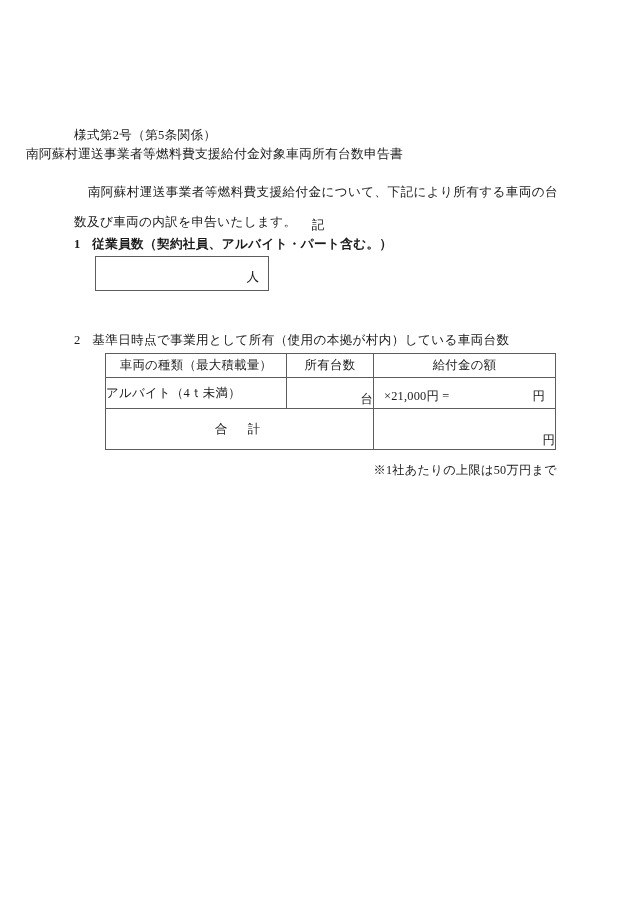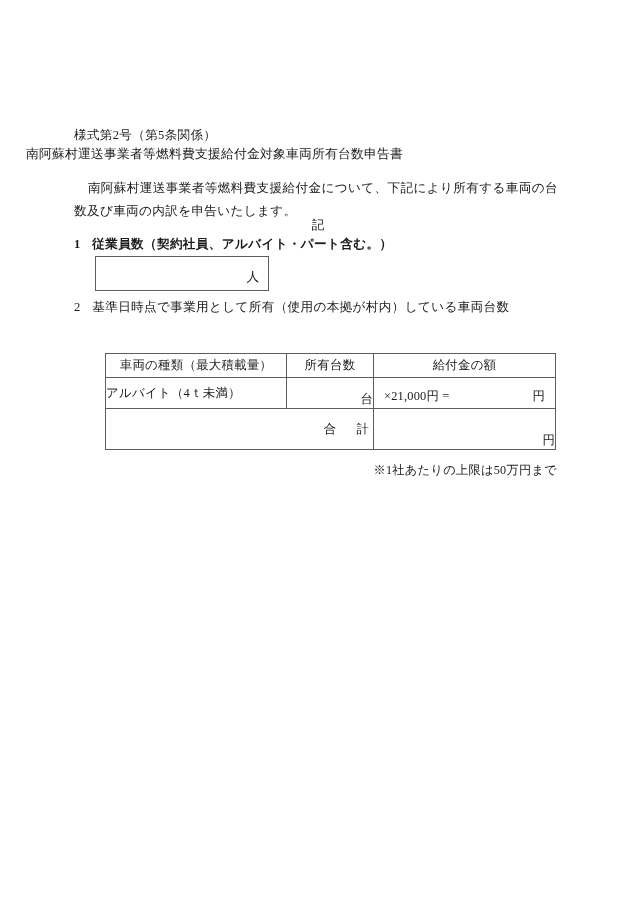--- a/index.html
+++ b/index.html
@@ -50,21 +50,21 @@
     box-sizing: border-box;
   }
 
   
   .intro {
     position: absolute;
     left: 74px;
     top: 177px;
     width: 484px;
     font-size: 12.6px;
-    line-height: 23px;
+    line-height: 30px;
     text-align: justify;
     text-justify: inter-ideograph;
     letter-spacing: 0.35px;
   }
   .intro .indent { display: inline-block; width: 1.1em; }
 
   
   .ki {
     position: absolute;
     left: 0;
@@ -101,21 +101,21 @@
     position: absolute;
     right: 9px;
     bottom: 4px;
     font-size: 12.6px;
   }
 
   
   .sec2-label {
     position: absolute;
     left: 74px;
-    top: 299px;
+    top: 332px;
     font-size: 12.6px;
     letter-spacing: 0.35px;
     white-space: nowrap;
   }
   .sec2-num { display: inline-block; width: 1.45em; }
 
   
   table.vehicle-table {
     position: absolute;
     left: 105px;
@@ -169,21 +169,21 @@
     white-space: nowrap;
     letter-spacing: 0.2px;
   }
   .amt-yen {
     position: absolute;
     right: 10px;
     bottom: 3px;
   }
   .td-total-label {
     height: 40px;
-    text-align: right;
+    text-align: center;
     vertical-align: middle;
     letter-spacing: 4px;
     padding-left: 4px;
   }
   .td-total-amt {
     height: 40px;
     vertical-align: bottom;
     text-align: right;
     padding-right: 10px;
     padding-bottom: 3px;

